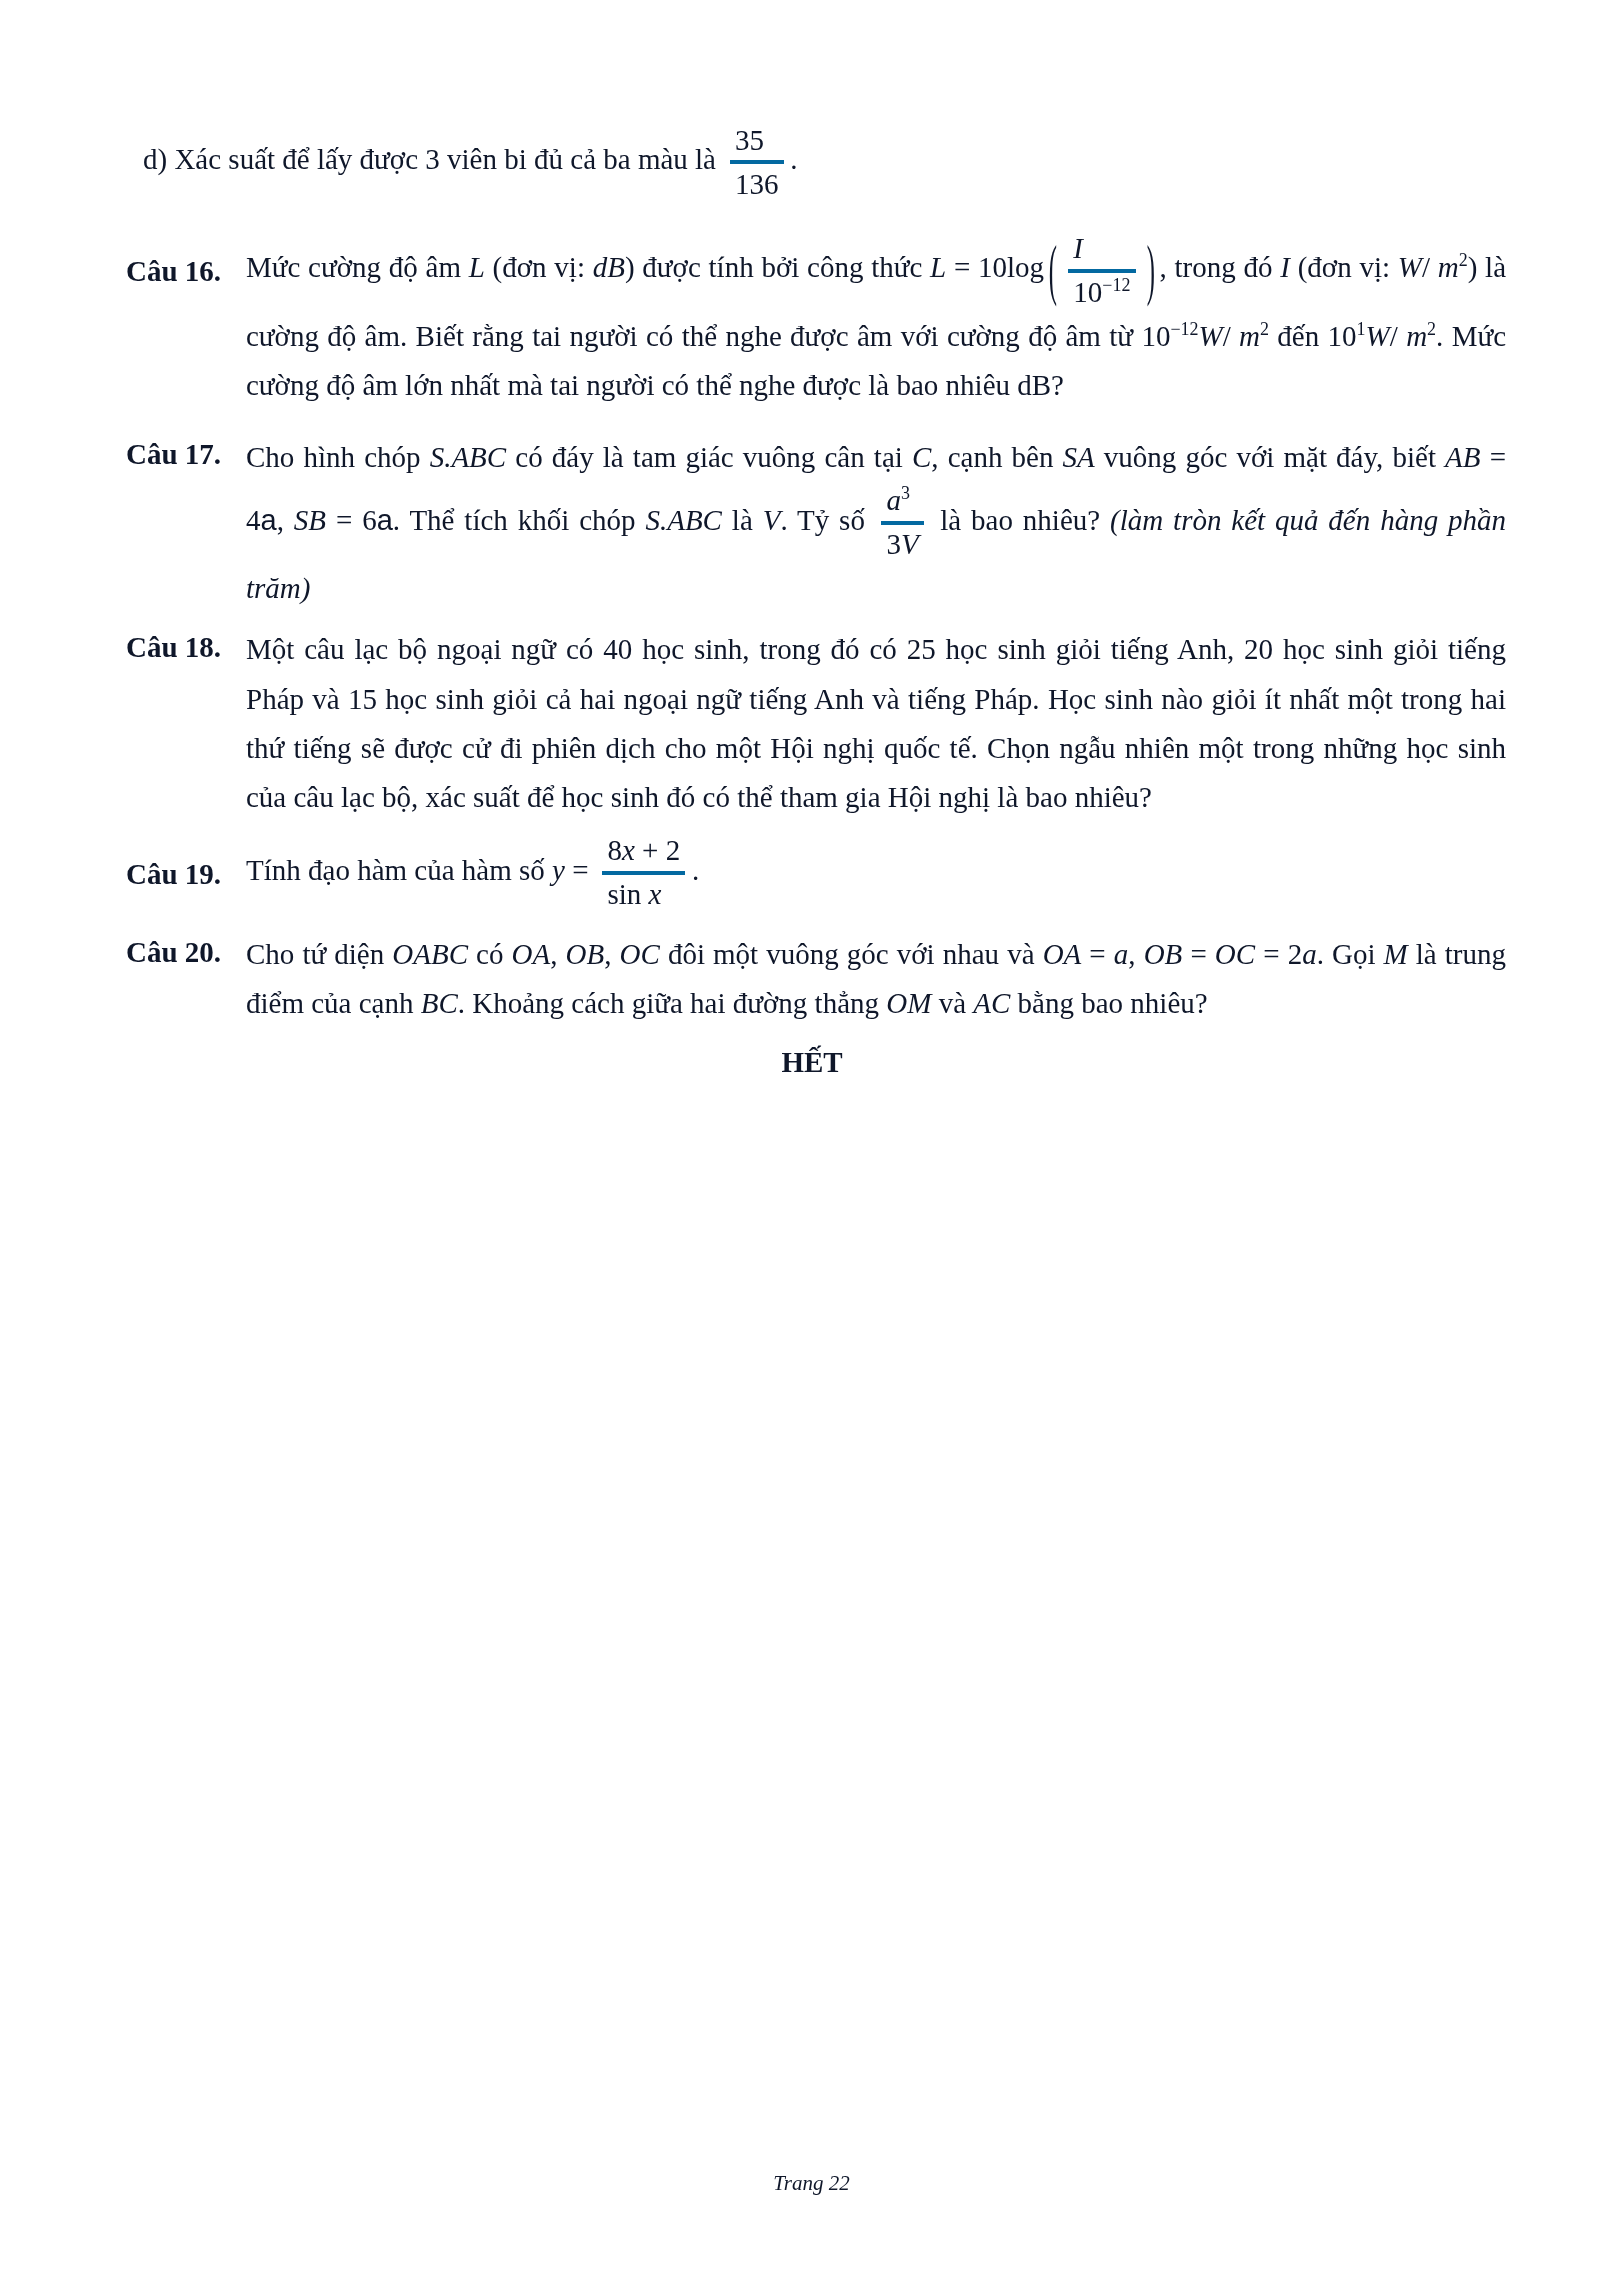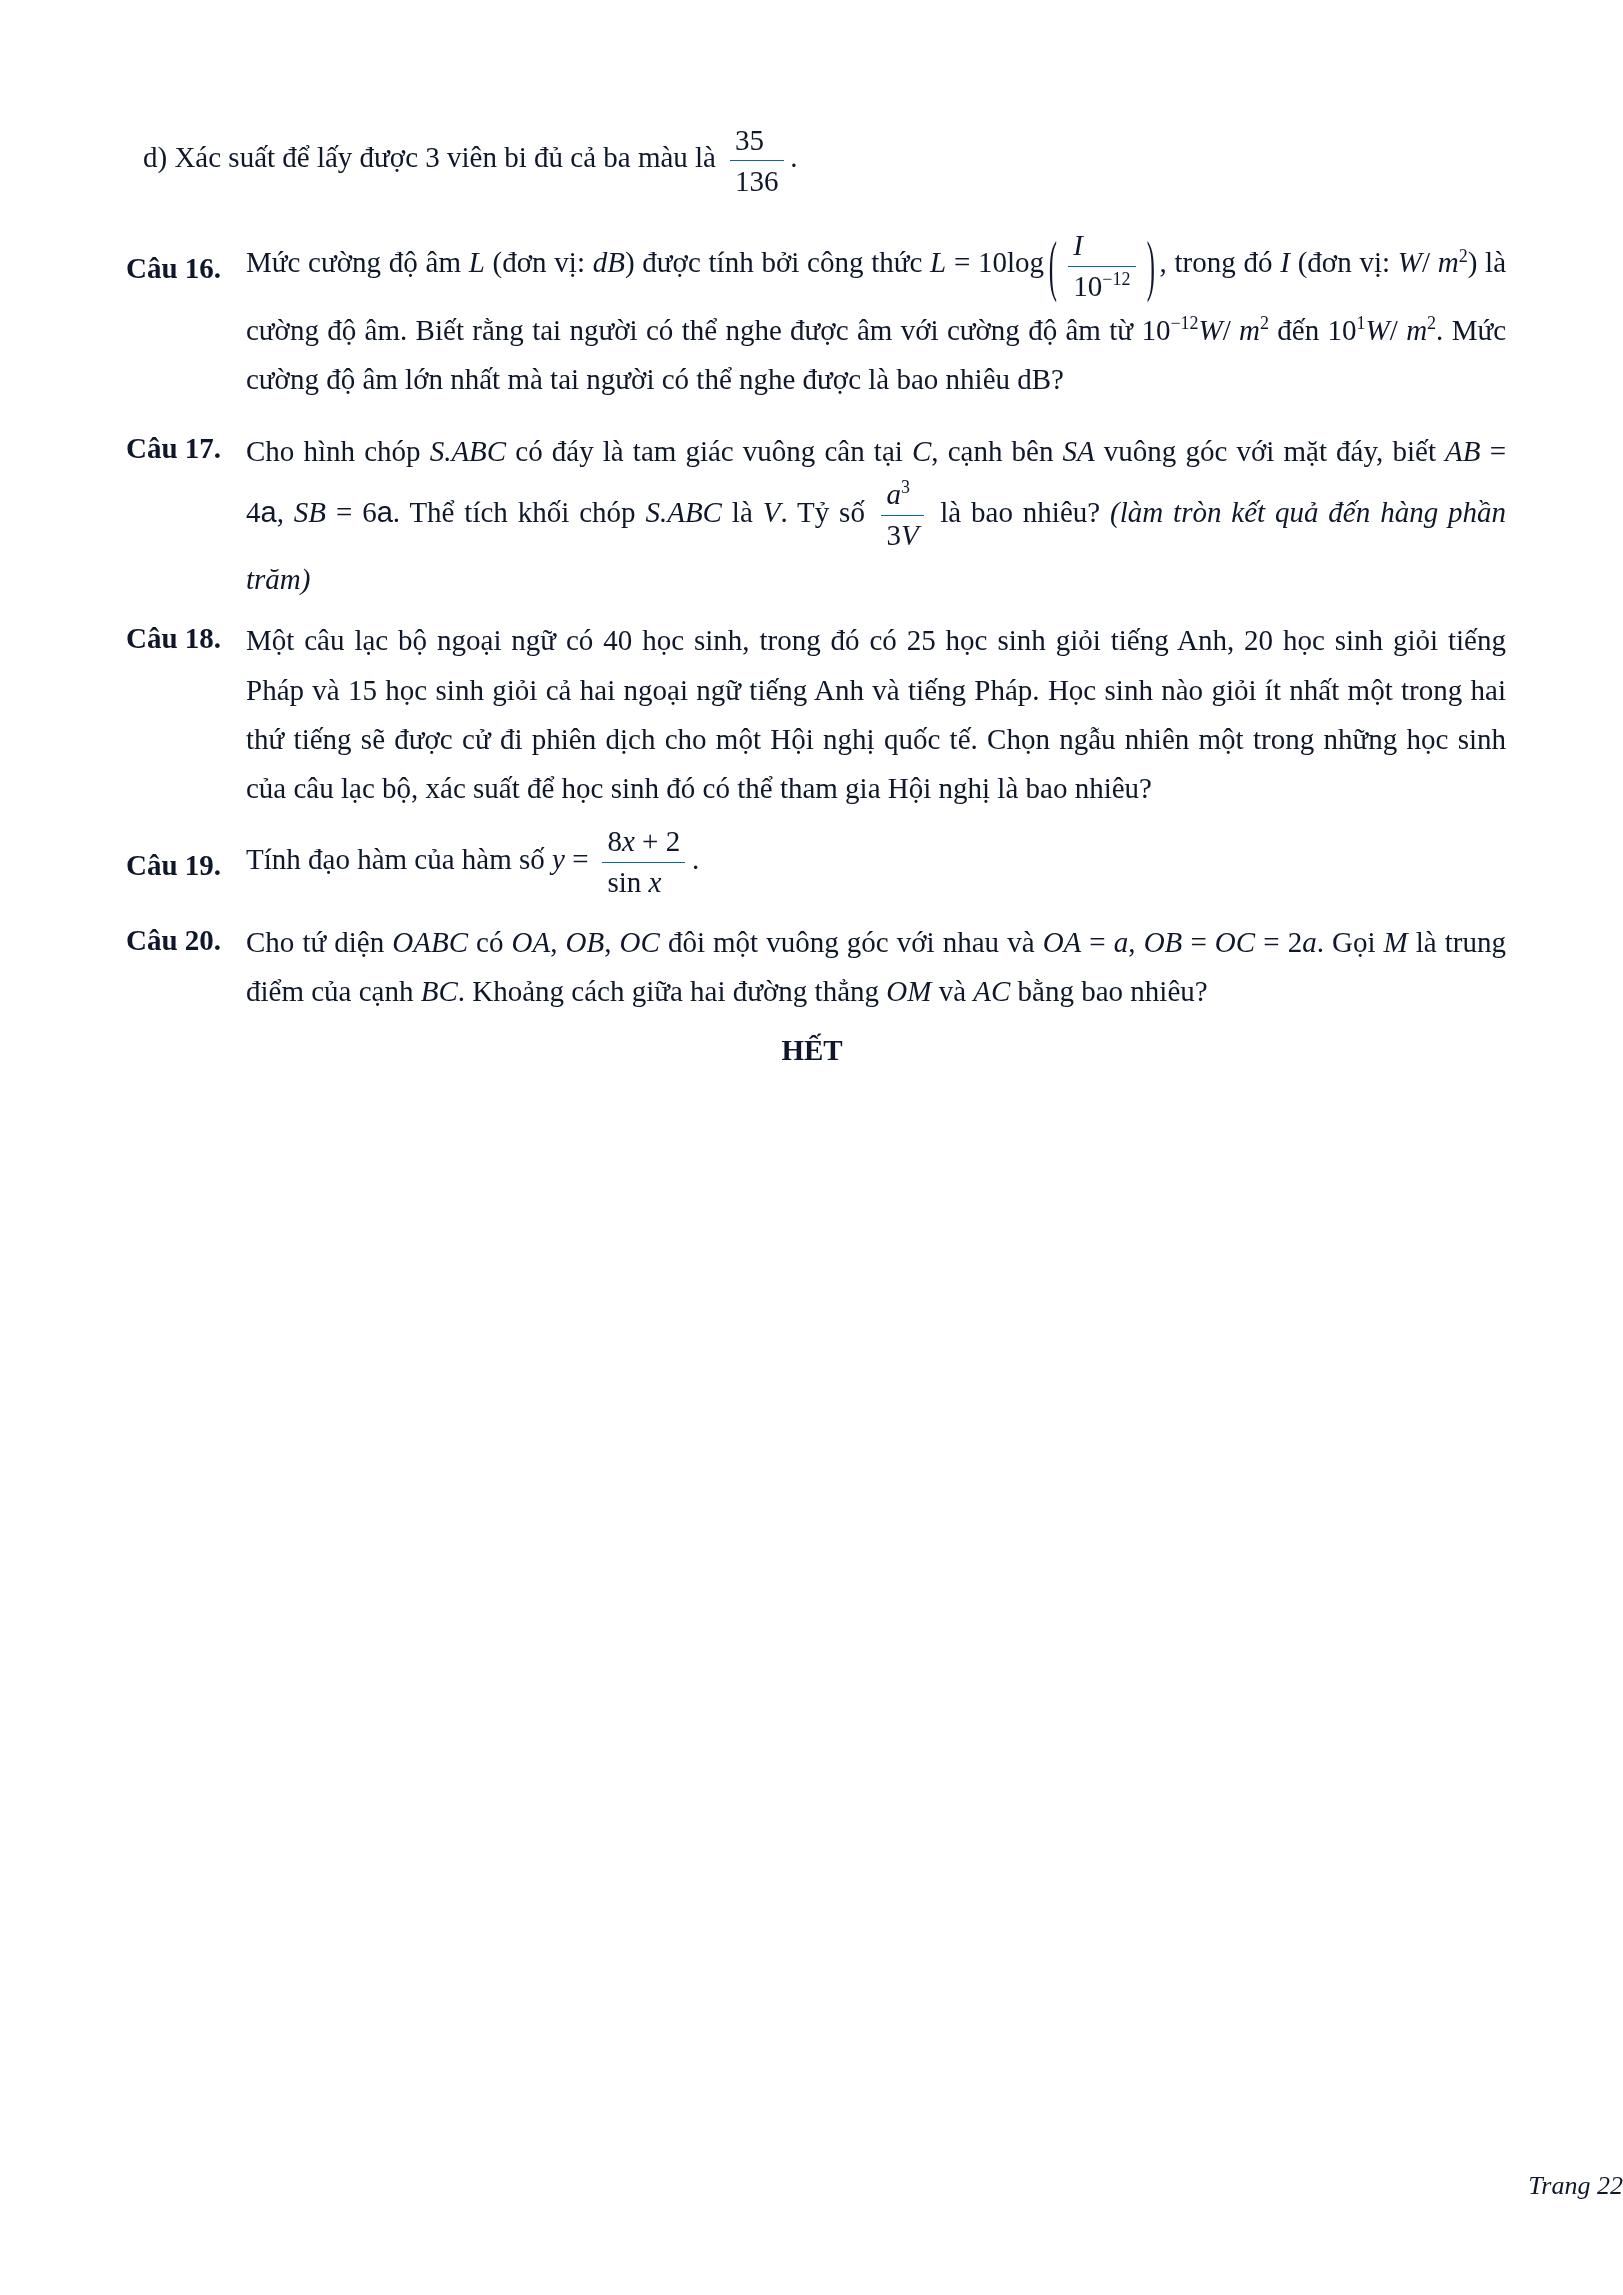--- a/index.html
+++ b/index.html
@@ -62,21 +62,21 @@
   .frac {
     display:inline-block;
     vertical-align:middle;
     text-align:center;
     margin:2.6px 6.5px;
     line-height:1.15;
   }
   .frac .num {
     display:block;
     padding:0 5.2px 3.3px;
-    border-bottom:1px solid #0369a1;
+    border-bottom:4px solid #0369a1;
   }
   .frac .den {
     display:block;
     padding:3.3px 5.2px 0;
   }
   .paren {
     display:inline-block;
     transform:scaleY(2.3) scaleX(0.85);
     vertical-align:middle;
     margin:0 3.9px;
@@ -84,23 +84,23 @@
   .het {
     text-align:center;
     font-weight:bold;
     margin-top:17px;
   }
   .footer {
     position:absolute;
     top:2171px;
     left:0;
     width:100%;
-    text-align:right;
+    text-align:center;
     font-style:italic;
-    font-size:26px;
+    font-size:21px;
   }
 </style>
 </head>
 <body>
 
 <div class="page">
   <div class="content">
 
     <div class="para d-line"><span>d) Xác suất để lấy được 3 viên bi đủ cả ba màu là </span><span class="frac"><span class="num"><span>35</span></span><span class="den"><span>136</span></span></span><span>.</span></div>
 

